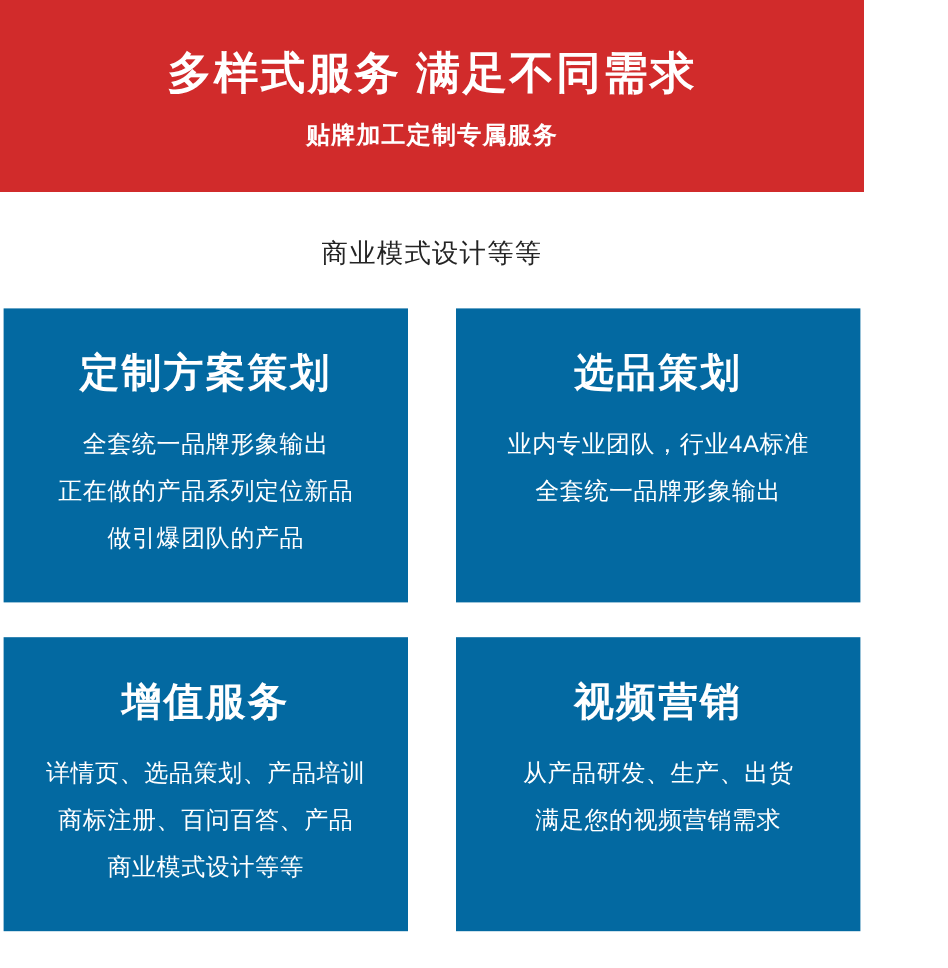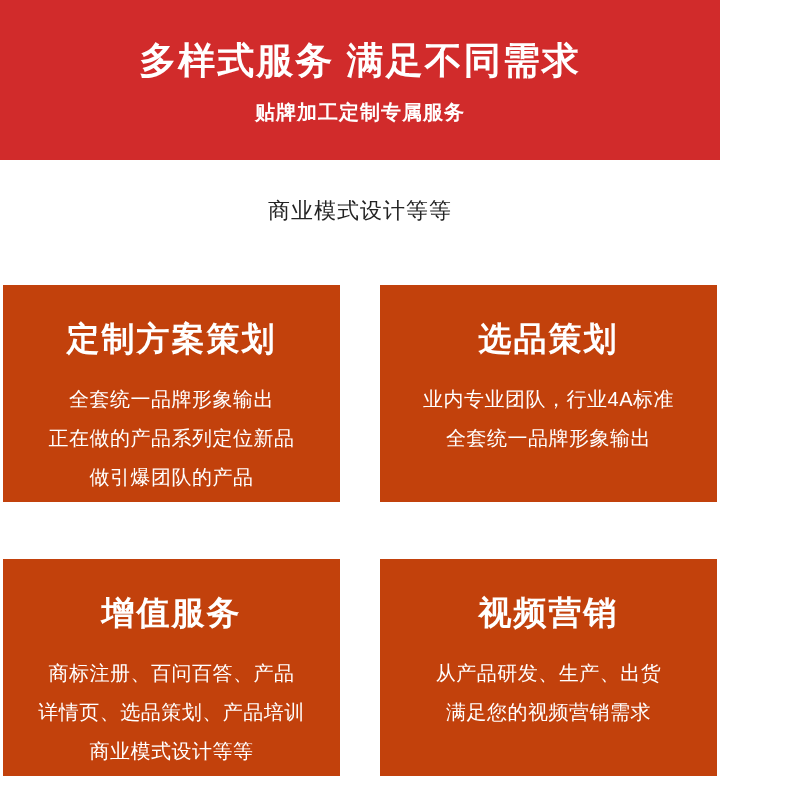--- a/index.html
+++ b/index.html
@@ -67,26 +67,25 @@
   .grid {
     margin: 26px auto 0 auto;
     width: 714px;
     display: grid;
     grid-template-columns: 337px 337px;
     grid-template-rows: 245px 245px;
     column-gap: 40px;
     row-gap: 29px;
   }
   .card {
-    background: #c2410c;
+    background: #0369a1;
     color: #ffffff;
     box-sizing: border-box;
     padding: 34px 18px 0 18px;
     text-align: center;
-    margin-top: 28px;
   }
   .card-title {
     font-size: 33px;
     font-weight: bold;
     letter-spacing: 2px;
     line-height: 1.2;
     margin-bottom: 22px;
   }
   .card-line {
     font-size: 20px;
@@ -119,22 +118,22 @@
     </div>
 
     <div class="card">
       <div class="card-title">选品策划</div>
       <div class="card-line">业内专业团队，行业4A标准</div>
       <div class="card-line">全套统一品牌形象输出</div>
     </div>
 
     <div class="card">
       <div class="card-title">增值服务</div>
+      <div class="card-line">详情页、选品策划、产品培训</div>
       <div class="card-line">商标注册、百问百答、产品</div>
-      <div class="card-line">详情页、选品策划、产品培训</div>
       <div class="card-line">商业模式设计等等</div>
     </div>
 
     <div class="card">
       <div class="card-title">视频营销</div>
       <div class="card-line">从产品研发、生产、出货</div>
       <div class="card-line">满足您的视频营销需求</div>
     </div>
 
   </div>

